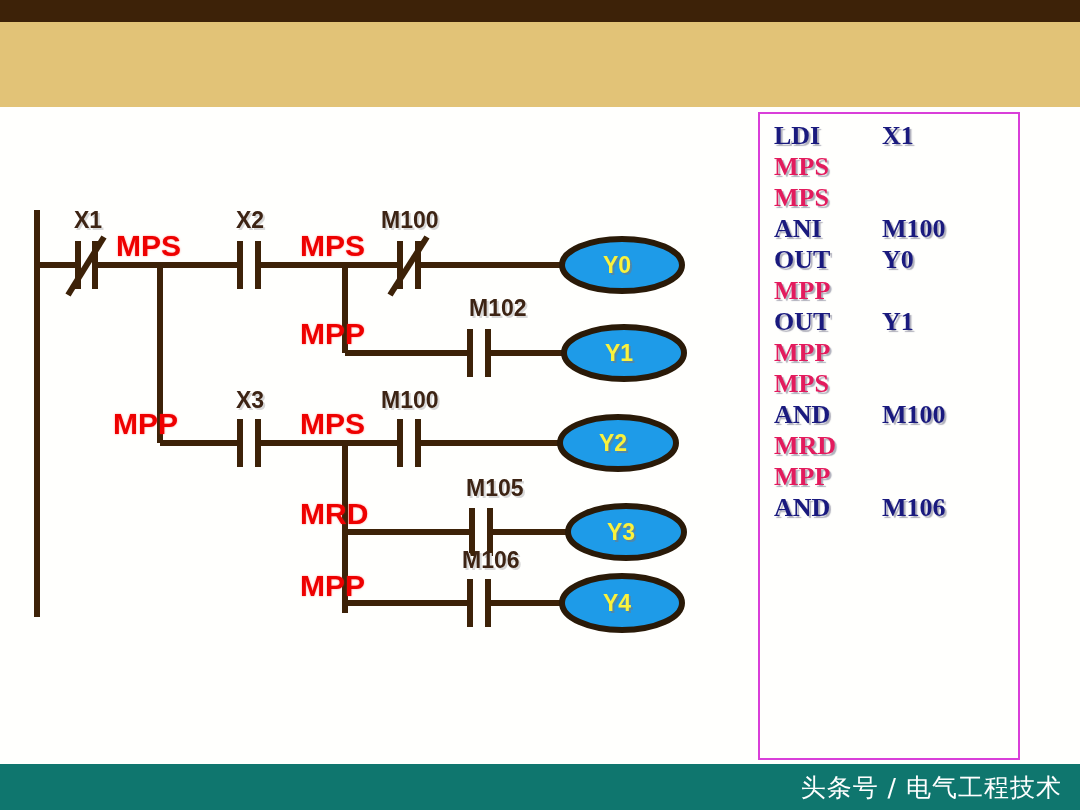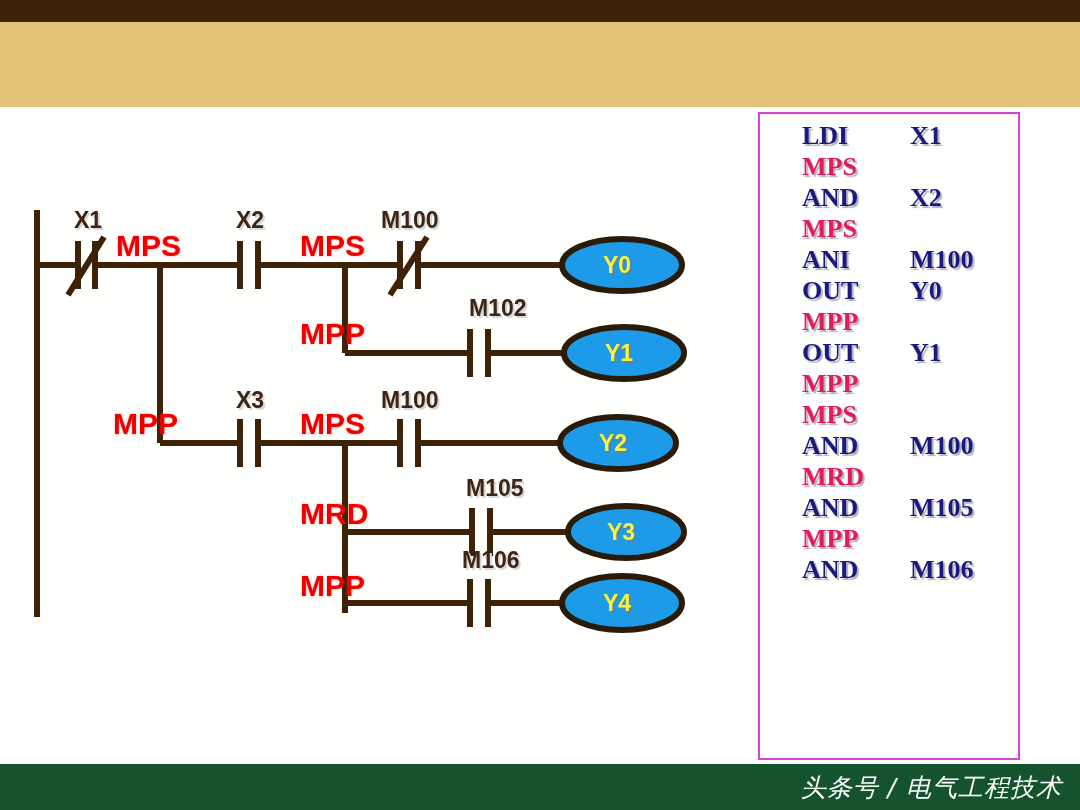--- a/index.html
+++ b/index.html
@@ -12,22 +12,21 @@
   }
   #slide{position:absolute;left:0;top:0;width:1080px;height:810px;}
 
   
   .band-dark{position:absolute;left:0;top:0;width:1080px;height:22px;background:#3D2208;}
   .band-tan{position:absolute;left:0;top:22px;width:1080px;height:85px;background:#E2C377;}
 
   
   .footer{
     position:absolute;left:0;top:764px;width:1080px;height:46px;
-    background:#14532d;
-    font-style:italic;
+    background:#0f766e;
   }
   .footer-text{
     position:absolute;right:18px;top:50%;transform:translateY(-50%);
     color:#FFFFFF;font-size:25px;letter-spacing:1px;
     font-family:"DejaVu Sans","Liberation Sans",sans-serif;
     white-space:nowrap;
   }
 
   
   #ladder{position:absolute;left:0;top:107px;width:740px;height:657px;}
@@ -66,21 +65,20 @@
   }
   .il-row{
     height:31px;line-height:31px;
     white-space:nowrap;
     font-family:"Liberation Serif","DejaVu Serif",serif;
     font-weight:bold;font-size:26px;
   }
   .il-op{
     display:inline-block;width:108px;
     text-shadow:2px 2px 1px rgba(150,150,165,.75);
-    margin-left:28px;
   }
   .il-op.normal{color:#1A1A7E;}
   .il-op.stack{color:#E31B5D;}
   .il-arg{
     display:inline-block;color:#1A1A7E;
     text-shadow:2px 2px 1px rgba(150,150,165,.75);
   }
 </style>
 </head>
 <body>
@@ -196,31 +194,29 @@
     <span class="coil-text" style="left:603px;top:145px;">Y0</span>
     <span class="coil-text" style="left:605px;top:233px;">Y1</span>
     <span class="coil-text" style="left:599px;top:323px;">Y2</span>
     <span class="coil-text" style="left:607px;top:412px;">Y3</span>
     <span class="coil-text" style="left:603px;top:483px;">Y4</span>
   </div>
 
   <div id="il-panel">
     <div class="il-row"><span class="il-op normal">LDI</span><span class="il-arg">X1</span></div>
     <div class="il-row"><span class="il-op stack">MPS</span><span class="il-arg"></span></div>
-    <div class="il-row"><span class="il-op normal">AND</span><span class="il-arg">X2</span></div>
     <div class="il-row"><span class="il-op stack">MPS</span><span class="il-arg"></span></div>
     <div class="il-row"><span class="il-op normal">ANI</span><span class="il-arg">M100</span></div>
     <div class="il-row"><span class="il-op normal">OUT</span><span class="il-arg">Y0</span></div>
     <div class="il-row"><span class="il-op stack">MPP</span><span class="il-arg"></span></div>
     <div class="il-row"><span class="il-op normal">OUT</span><span class="il-arg">Y1</span></div>
     <div class="il-row"><span class="il-op stack">MPP</span><span class="il-arg"></span></div>
     <div class="il-row"><span class="il-op stack">MPS</span><span class="il-arg"></span></div>
     <div class="il-row"><span class="il-op normal">AND</span><span class="il-arg">M100</span></div>
     <div class="il-row"><span class="il-op stack">MRD</span><span class="il-arg"></span></div>
-    <div class="il-row"><span class="il-op normal">AND</span><span class="il-arg">M105</span></div>
     <div class="il-row"><span class="il-op stack">MPP</span><span class="il-arg"></span></div>
     <div class="il-row"><span class="il-op normal">AND</span><span class="il-arg">M106</span></div>
   </div>
 
   <div class="footer">
     <span class="footer-text">头条号 / 电气工程技术</span>
   </div>
 
 </div>
 

